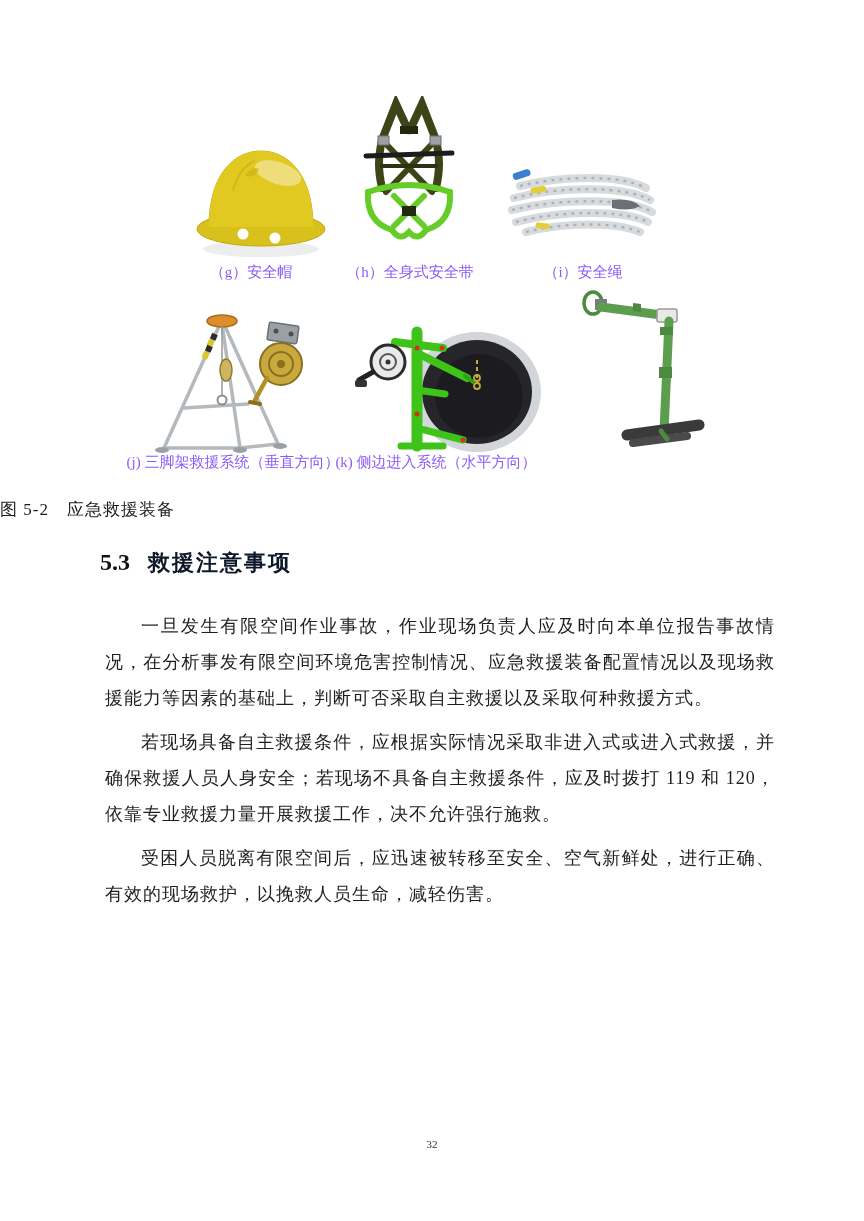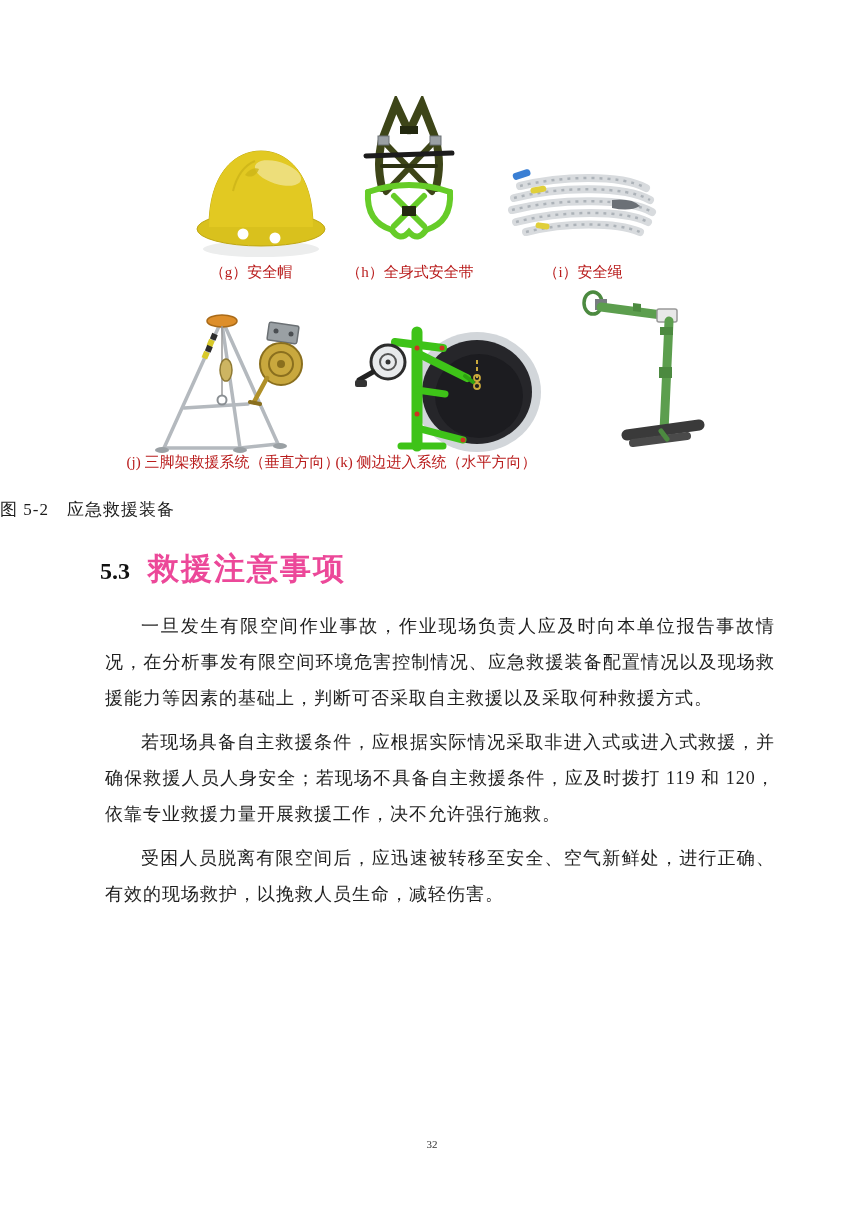--- a/index.html
+++ b/index.html
@@ -7,39 +7,39 @@
     position:relative;
     width:864px;height:1221px;
     background:#ffffff;
     font-family:"Liberation Serif","DejaVu Serif",serif;
     color:#1c1c1c;
     overflow:hidden;
   }
   .abs{position:absolute;}
   .img-cell{display:flex;align-items:center;justify-content:center;}
   .cap{
-    font-size:15px;color:#b91c1c;text-align:center;
+    font-size:15px;color:#8b5cf6;text-align:center;
     font-family:"Liberation Serif","DejaVu Serif",serif;
     white-space:nowrap;
   }
   .fig-caption{
     width:864px;text-align:left;font-size:17px;color:#1c1c1c;
     letter-spacing:1px;
   }
   .fig-caption .lbl{margin-right:18px;}
   .sec-heading{
     display:flex;align-items:baseline;gap:14px;
   }
   .sec-num{
     font-family:"Liberation Serif","DejaVu Serif",serif;
     font-size:24px;font-weight:600;color:#111;
   }
   .sec-title{
     font-family:"Liberation Sans","DejaVu Sans",sans-serif;
-    font-size:31px;font-weight:700;color:#ec4899;letter-spacing:2px;
+    font-size:22px;font-weight:700;color:#0f172a;letter-spacing:2px;
   }
   .body-text{
     width:686px;
     font-size:18px;line-height:36px;letter-spacing:1px;
     text-align:justify;color:#1f1f1f;
   }
   .body-text p{margin:8px;text-indent:2em;}
   .page-num{
     width:864px;text-align:center;font-size:11px;color:#333;
   }

